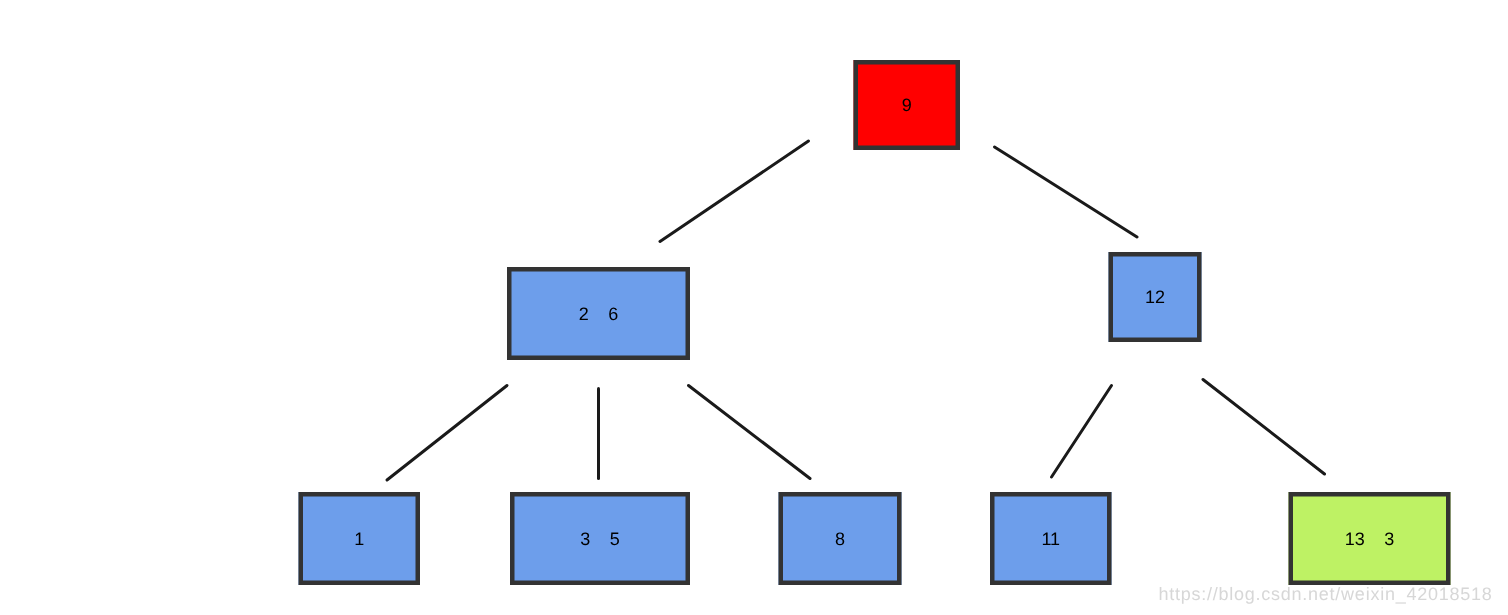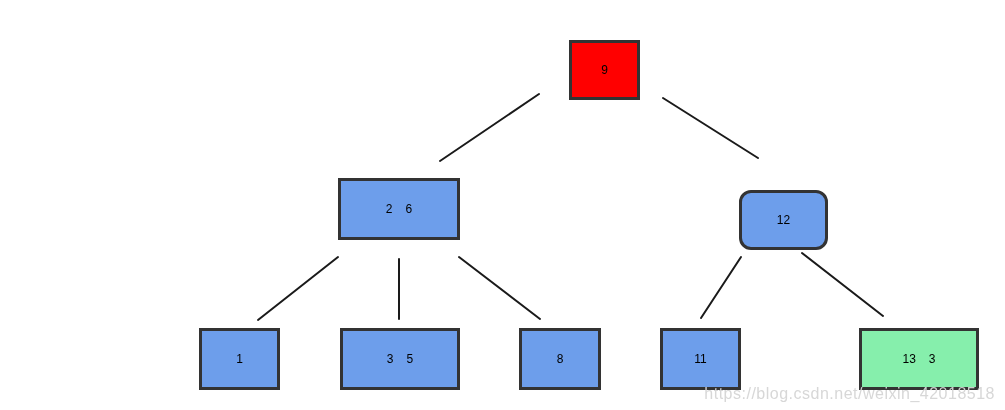--- a/index.html
+++ b/index.html
@@ -34,21 +34,21 @@
     color: #000000;
     line-height: 1;
   }
   .node-value {
     display: inline-block;
   }
   .watermark {
     position: absolute;
     right: 10px;
     bottom: 7px;
-    font-size: 16px;
+    font-size: 12px;
     letter-spacing: 0.5px;
     z-index: 10;
     white-space: nowrap;
     pointer-events: none;
   }
 </style>
 </head>
 <body>
 
 <div class="canvas">
@@ -62,35 +62,35 @@
       <line x1="802" y1="253" x2="883" y2="316" stroke="#1a1a1a" stroke-width="2" stroke-linecap="round"></line>
     </svg>
   <div id="node-layer">
       <div class="tree-node" style="left: 569px; top: 40px; width: 71px; height: 60px; background: rgb(255, 0, 0);">
         <span class="node-value">9</span>
       </div>
       <div class="tree-node" style="left: 338px; top: 178px; width: 122px; height: 62px; background: rgb(109, 158, 235);">
         <span class="node-value">2</span>
         <span class="node-value">6</span>
       </div>
-      <div class="tree-node" style="left: 739px; top: 190px; width: 89px; height: 60px; background: rgb(109, 158, 235); border-radius: 12px;">
+      <div class="tree-node" style="left: 739px; top: 168px; width: 62px; height: 60px; background: rgb(109, 158, 235);">
         <span class="node-value">12</span>
       </div>
       <div class="tree-node" style="left: 199px; top: 328px; width: 81px; height: 62px; background: rgb(109, 158, 235);">
         <span class="node-value">1</span>
       </div>
       <div class="tree-node" style="left: 340px; top: 328px; width: 120px; height: 62px; background: rgb(109, 158, 235);">
         <span class="node-value">3</span>
         <span class="node-value">5</span>
       </div>
       <div class="tree-node" style="left: 519px; top: 328px; width: 82px; height: 62px; background: rgb(109, 158, 235);">
         <span class="node-value">8</span>
       </div>
       <div class="tree-node" style="left: 660px; top: 328px; width: 81px; height: 62px; background: rgb(109, 158, 235); text-align: center;">
         <span class="node-value">11</span>
       </div>
-      <div class="tree-node" style="left: 859px; top: 328px; width: 120px; height: 62px; background: #86efac;">
+      <div class="tree-node" style="left: 859px; top: 328px; width: 108px; height: 62px; background: #bef264;">
         <span class="node-value">13</span>
         <span class="node-value">3</span>
       </div>
     </div>
   <div class="watermark" style="color: rgba(213, 213, 213, 0.95);">https://blog.csdn.net/weixin_42018518</div>
 </div>
 
 </body></html>

